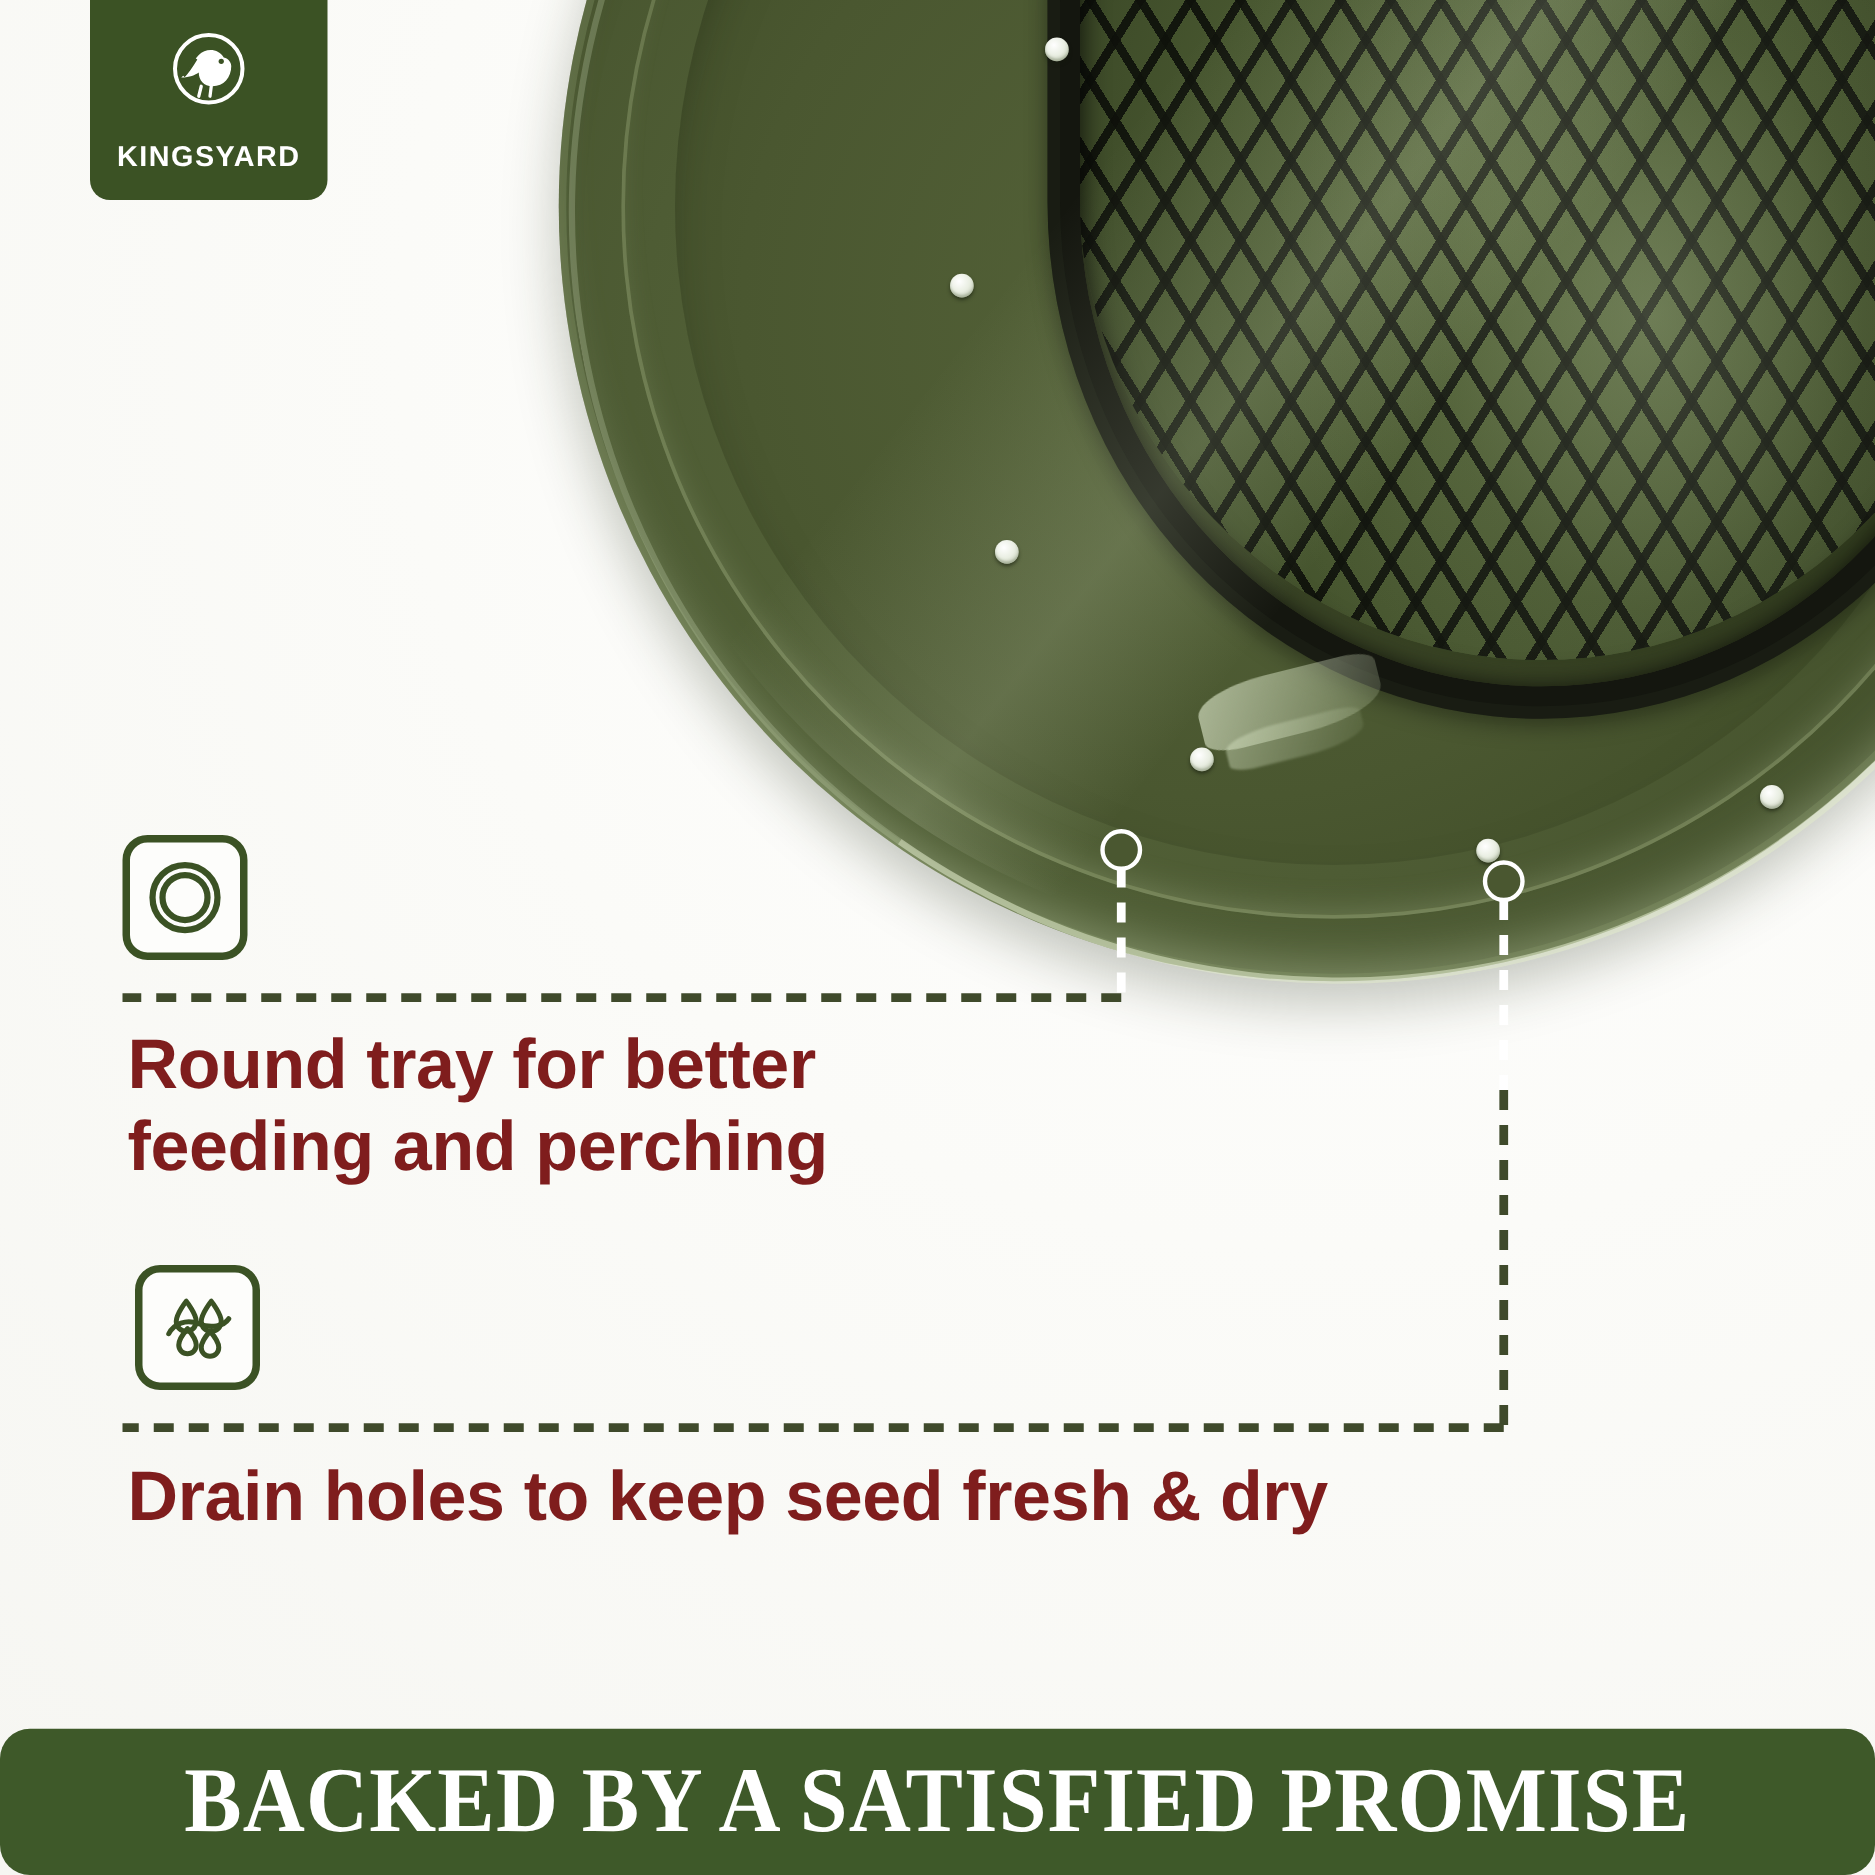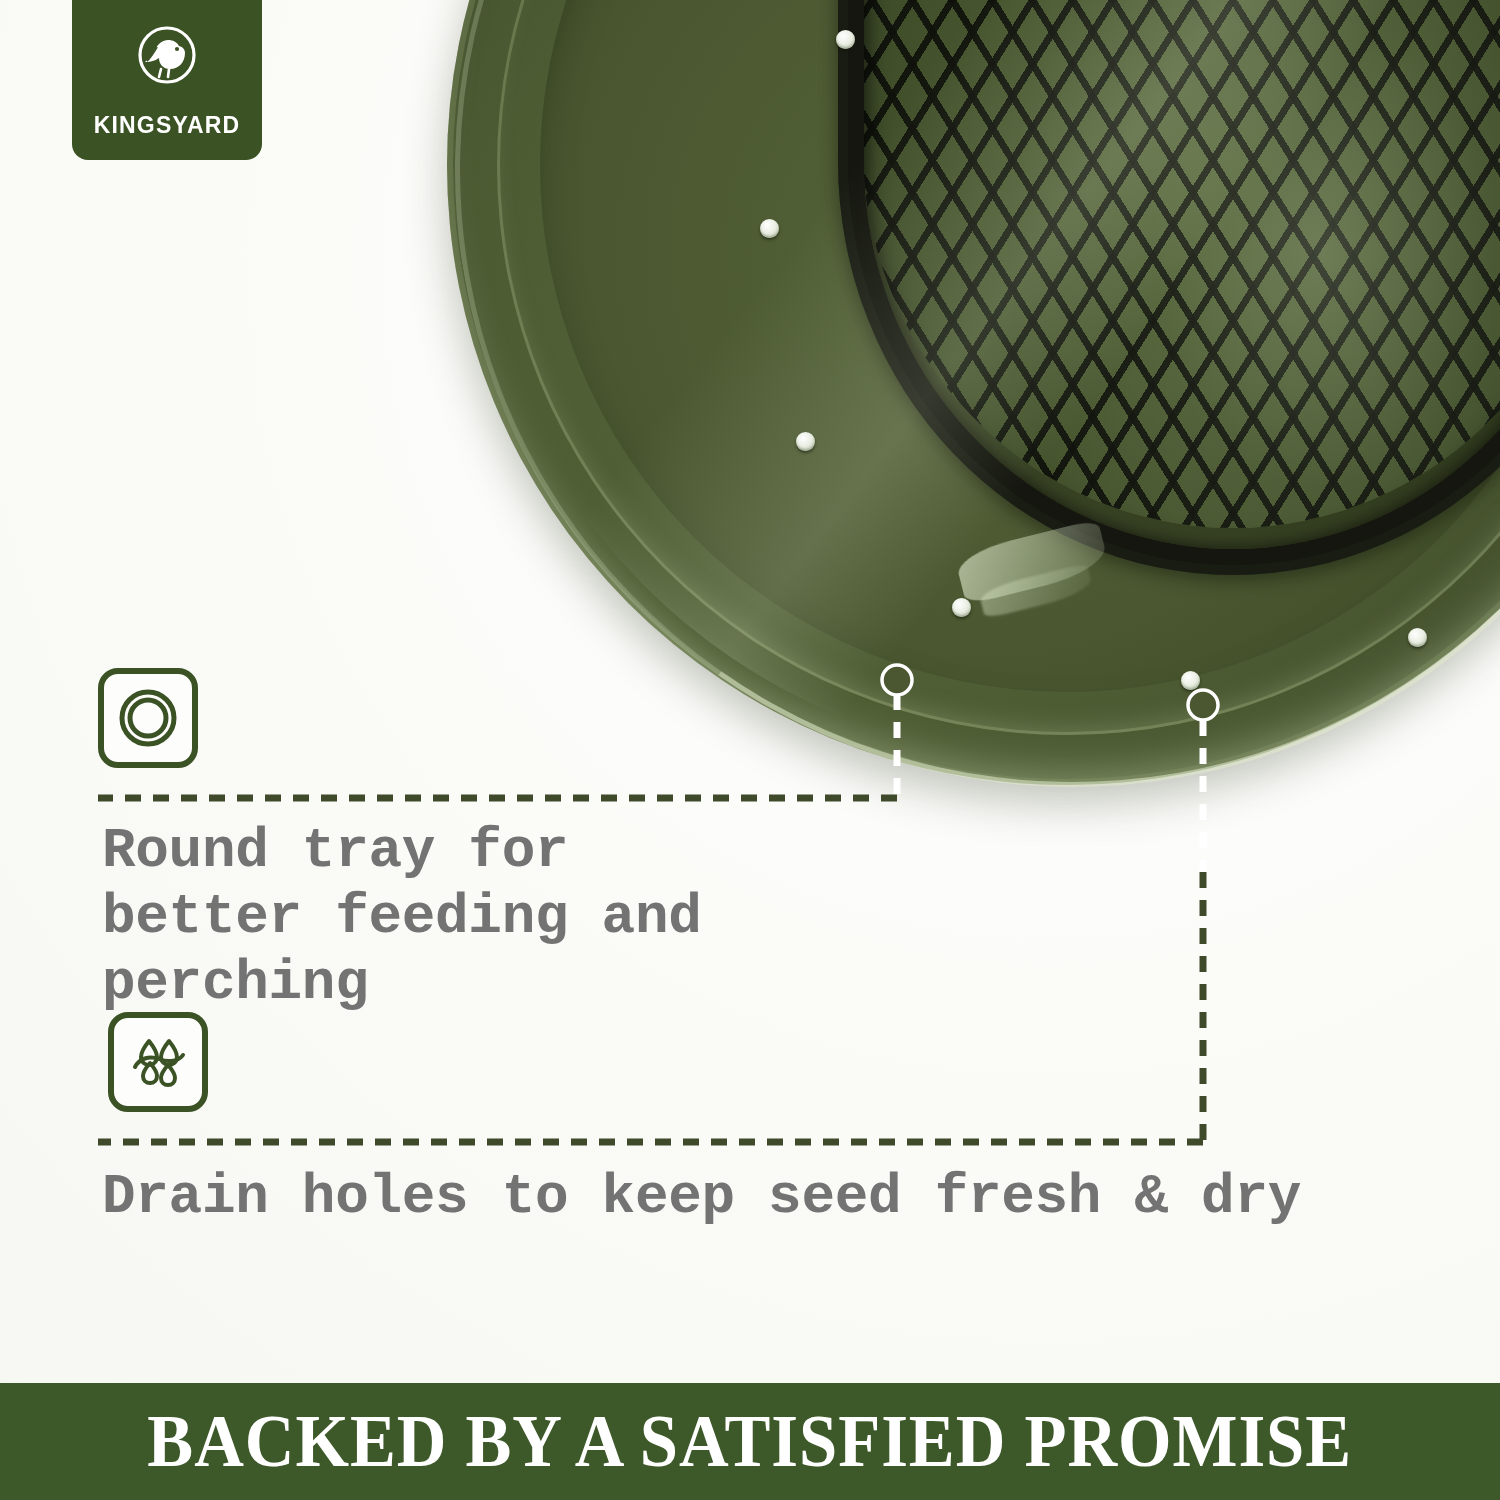--- a/index.html
+++ b/index.html
@@ -196,24 +196,23 @@
     height: 100px;
     border: 6px solid #3b5224;
     border-radius: 20px;
     box-sizing: border-box;
     background: #fdfdfb;
     display: flex;
     align-items: center;
     justify-content: center;
   }
   .feature-text {
-    color: #737373;
+    color: #7f1d1d;
     font-weight: bold;
     letter-spacing: -0.3px;
-    font-family: Liberation Mono, monospace;
   }
   #feature-1 { top: 668px; }
   #feature-1 .feature-text {
     position: absolute;
     left: 4px;
     top: 150px;
     width: 680px;
     font-size: 56px;
     line-height: 1.18;
   }
@@ -255,20 +254,21 @@
   .banner {
     position: absolute;
     left: 0;
     top: 1383px;
     width: 1500px;
     height: 117px;
     background: #3e5929;
     display: flex;
     align-items: center;
     justify-content: center;
+    border-radius: 24px;
   }
   .banner-text {
     color: #ffffff;
     font-family: "Liberation Serif", serif;
     font-weight: bold;
     font-size: 74px;
     letter-spacing: 1px;
     transform: scaleX(0.93);
   }
 </style>

